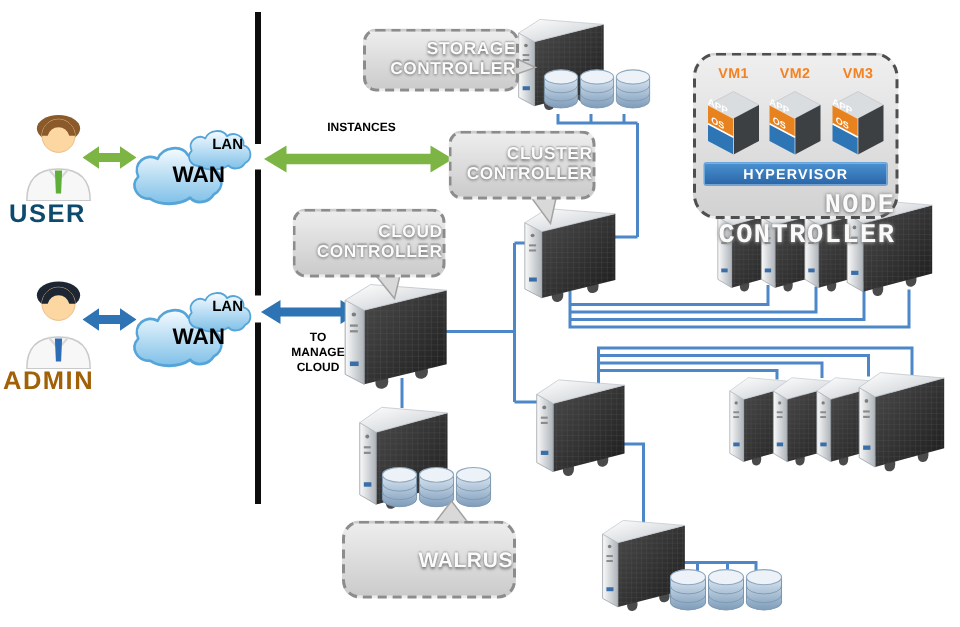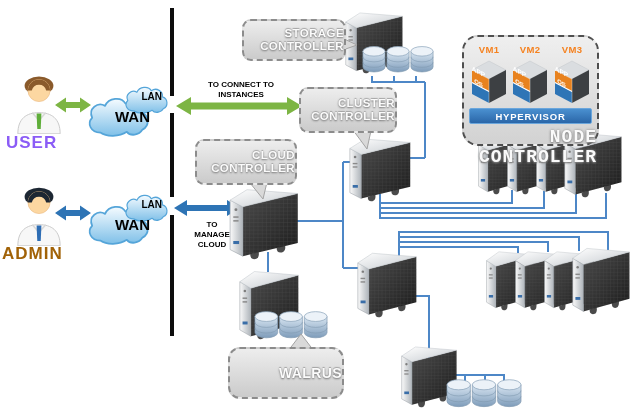--- a/index.html
+++ b/index.html
@@ -127,21 +127,21 @@
   <div class="divider" style="top:215px;height:121px"></div>
 
   <svg class="abs" style="left:14px;top:74px" width="50" height="60" viewBox="0 0 52 62">
     <ellipse cx="26" cy="12" rx="15" ry="9.5" fill="#8a5a2b"></ellipse>
     <circle cx="26" cy="17" r="11.5" fill="#fcd7a1" stroke="#eab77d" stroke-width="0.6"></circle>
     <path d="M14.5,17 A11.5,11.5 0 0 1 37.5,17 L33.5,17 A7.8,8.2 0 0 0 18.5,17 Z" fill="#8a5a2b"></path>
     <path d="M4,62 C4,46 13,40 26,40 C39,40 48,46 48,62 Z" fill="#f7f7f7" stroke="#c9c9c9" stroke-width="1"></path>
     <path d="M19,40 L26,48 L33,40" fill="none" stroke="#d8d8d8" stroke-width="1.5"></path>
     <polygon points="23.5,41 28.5,41 27.8,57 24.2,57" fill="#5fae3a"></polygon>
   </svg>
-  <div class="label-user" style="left:6px;top:133px;width:60px;color:#8b5cf6">USER</div>
+  <div class="label-user" style="left:6px;top:133px;width:60px;color:#0c4a6e">USER</div>
 
   <svg class="abs" style="left:14px;top:186px" width="50" height="60" viewBox="0 0 52 62">
     <ellipse cx="26" cy="11" rx="15" ry="9.5" fill="#1d2733"></ellipse>
     <circle cx="26" cy="17" r="11.5" fill="#fcd7a1" stroke="#eab77d" stroke-width="0.6"></circle>
     <path d="M14.5,17 A11.5,11.5 0 0 1 37.5,17 L33.5,17 A7.8,8.2 0 0 0 18.5,17 Z" fill="#1d2733"></path>
     <path d="M4,62 C4,46 13,40 26,40 C39,40 48,46 48,62 Z" fill="#f7f7f7" stroke="#c9c9c9" stroke-width="1"></path>
     <path d="M19,40 L26,48 L33,40" fill="none" stroke="#d8d8d8" stroke-width="1.5"></path>
     <polygon points="23.5,41 28.5,41 27.8,57 24.2,57" fill="#2e6db4"></polygon>
   </svg>
   <div class="label-user" style="left:2px;top:244px;width:64px;color:#a16207">ADMIN</div>
@@ -166,21 +166,20 @@
   <svg class="abs" style="left:84px;top:202px" width="68" height="46">
       <use href="#sym-cloud"></use>
     </svg>
   <svg class="abs" style="left:122px;top:192px" width="48" height="32">
       <use href="#sym-cloud"></use>
     </svg>
   <span class="netword" style="left:94px;top:216px;width:56px;font-size:15px">WAN</span>
   <span class="netword" style="left:130px;top:199px;width:32px;font-size:10px">LAN</span>
 
   <div class="cap" style="left:180px;top:80px;width:122px">
-    <span style="display:block">TO CONNECT TO</span>
     <span style="display:block">INSTANCES</span>
   </div>
   <svg class="abs" style="left:176px;top:96px" width="126" height="20">
     <polygon points="0,10 15,1 15,6.5 111,6.5 111,1 126,10 111,19 111,13.5 15,13.5 15,19" fill="#7DB544"></polygon>
   </svg>
 
   <svg class="abs" style="left:174px;top:199px" width="66" height="18">
     <polygon points="0,9 13,1 13,6 53,6 53,1 66,9 53,17 53,12 13,12 13,17" fill="#2E74B5"></polygon>
   </svg>
   <div class="cap" style="left:188px;top:220px;width:48px">

